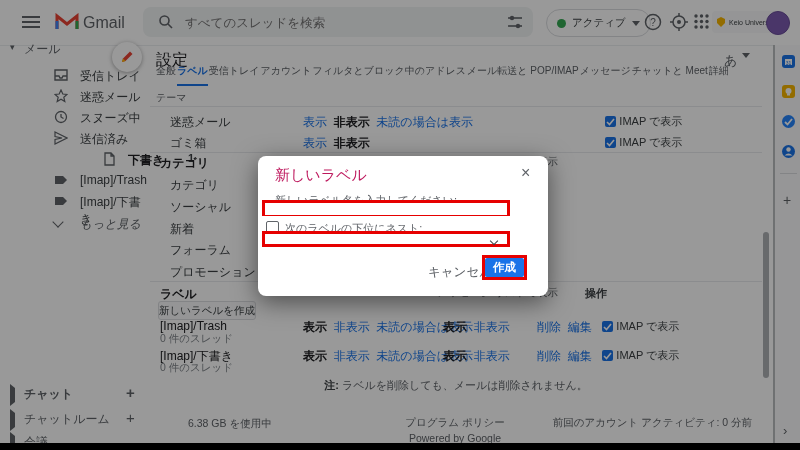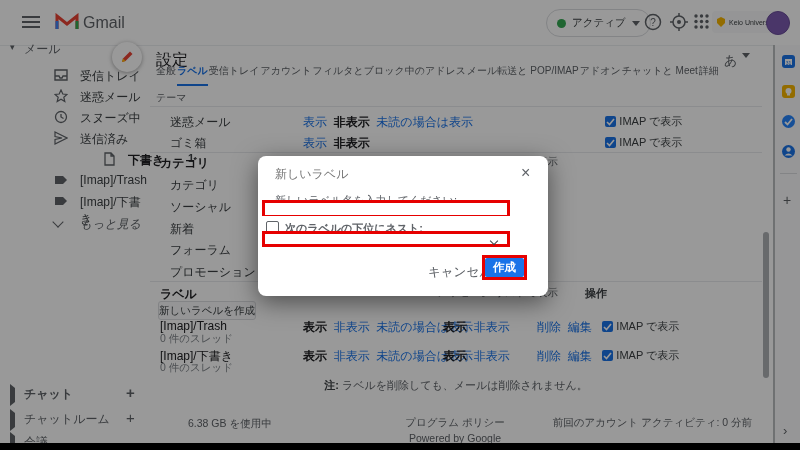--- a/index.html
+++ b/index.html
@@ -70,20 +70,35 @@
           <line x1="0" y1="12" x2="18" y2="12"></line>
         </g>
     </svg>
     <svg class="abs" style="left:55px;top:13px;" width="24" height="18">
       <polyline points="2,16 2,3 12,11 22,3 22,16" fill="none" stroke="#ea4335" stroke-width="3"></polyline>
       <line x1="2" y1="8" x2="2" y2="16" stroke="#4285f4" stroke-width="3"></line>
       <line x1="22" y1="8" x2="22" y2="16" stroke="#34a853" stroke-width="3"></line>
     </svg>
     <span class="abs" style="left:83px;top:14px;font-size:16px;color:#5f6368;">Gmail</span>
 
+    <div id="searchbar">
+      <svg class="abs" style="left:16px;top:8px;" width="14" height="14">
+        <circle cx="5.5" cy="5.5" r="4.5" fill="none" stroke="#5f6368" stroke-width="1.6"></circle>
+        <line x1="9" y1="9" x2="13" y2="13" stroke="#5f6368" stroke-width="1.6"></line>
+      </svg>
+      <input id="searchinput" placeholder="すべてのスレッドを検索" style="">
+      <svg class="abs" style="left:365px;top:8px;" width="14" height="14">
+        <g stroke="#5f6368" stroke-width="1.6">
+            <line x1="0" y1="3" x2="14" y2="3"></line>
+            <line x1="0" y1="11" x2="14" y2="11"></line>
+          </g>
+        <circle cx="4" cy="3" r="2.2" fill="#5f6368"></circle>
+          <circle cx="10" cy="11" r="2.2" fill="#5f6368"></circle>
+      </svg>
+    </div>
 
     <div class="chip">
       <span class="gdot"></span>
       <span style="font-size:10.5px;color:#3c4043;">アクティブ</span>
       <span class="caret"></span>
     </div>
 
     <svg class="abs" style="left:644px;top:13px;" width="18" height="18">
       <circle cx="9" cy="9" r="7.5" fill="none" stroke="#5f6368" stroke-width="1.5"></circle>
       <text x="9" y="13" text-anchor="middle" font-size="10" fill="#5f6368">?</text>
@@ -210,21 +225,21 @@
     <span class="abs" style="left:724px;top:52px;font-size:13px;color:#5f6368;">あ</span>
     <span class="abs" style="left:742px;top:58px;"><span class="caret" style="border-top-color:#5f6368;"></span></span>
 
     <div id="tabrow1">
       <span class="tab">全般</span>
       <span class="tab active">ラベル</span>
       <span class="tab">受信トレイ</span>
       <span class="tab">アカウント</span>
       <span class="tab">フィルタとブロック中のアドレス</span>
       <span class="tab">メール転送と POP/IMAP</span>
-      <span class="tab">アドオン</span>
+      <span class="tab">メッセージ</span>
       <span class="tab">チャットと Meet</span>
       <span class="tab">詳細</span>
 
     </div>
     <div id="tabrow2">
       <span class="tab">テーマ</span>
     </div>
     <div class="hline" style="left:150px;top:106px;width:612px;"></div>
 
     <div class="abs" style="left:150px;top:114px;width:612px;height:18px;">
@@ -365,30 +380,30 @@
         </svg>
     </div>
     <div class="hline" style="left:5px;top:128px;width:17px;background:#dadce0;"></div>
     <span class="abs" style="left:8px;top:147px;font-size:14px;color:#5f6368;">+</span>
     <span class="abs" style="left:8px;top:378px;font-size:13px;color:#5f6368;">›</span>
   </div>
 
   <div id="overlay"></div>
 
   <div id="dialog">
-    <span class="abs" style="left:17px;top:10px;font-size:12px;color:#737373;">新しいラベル</span>
+    <span class="abs" style="left:17px;top:10px;font-size:15px;color:#be185d;">新しいラベル</span>
     <span class="abs" style="left:263px;top:8px;font-size:16px;color:#5f6368;">×</span>
 
     <span class="abs" style="left:17px;top:37px;font-size:11px;color:#5f6368;">新しいラベル名を入力してください:</span>
     <div class="redbox" style="left:4px;top:44px;width:242px;height:10px;">
       <input style="width: 100%; height: 100%; border: none; outline: none; padding: 0px; margin: 0px; font-family: inherit;" value="">
     </div>
 
     <span class="abs" style="left:8px;top:65px;width:11px;height:11px;border:1.5px solid #5f6368;border-radius:2px;"></span>
-    <span class="abs" style="left:27px;top:65px;font-size:11px;color:#5f6368;font-weight:bold;">次のラベルの下位にネスト:</span>
+    <span class="abs" style="left:27px;top:65px;font-size:11px;color:#5f6368;">次のラベルの下位にネスト:</span>
     <div class="redbox" style="left:4px;top:75px;width:242px;height:10px;">
       <span style="display:block;width:100%;height:100%;"></span>
       <span id="dlg-select-chev">
           <span class="chev-css" style="width:5px;height:5px;"></span>
         </span>
     </div>
 
     <span class="abs" style="left:170px;top:108px;font-size:12.5px;color:#5f6368;">キャンセル</span>
     <div class="redbox" style="left:224px;top:99px;width:39px;height:19px;background:transparent;">
       <div id="create-btn">作成</div>

